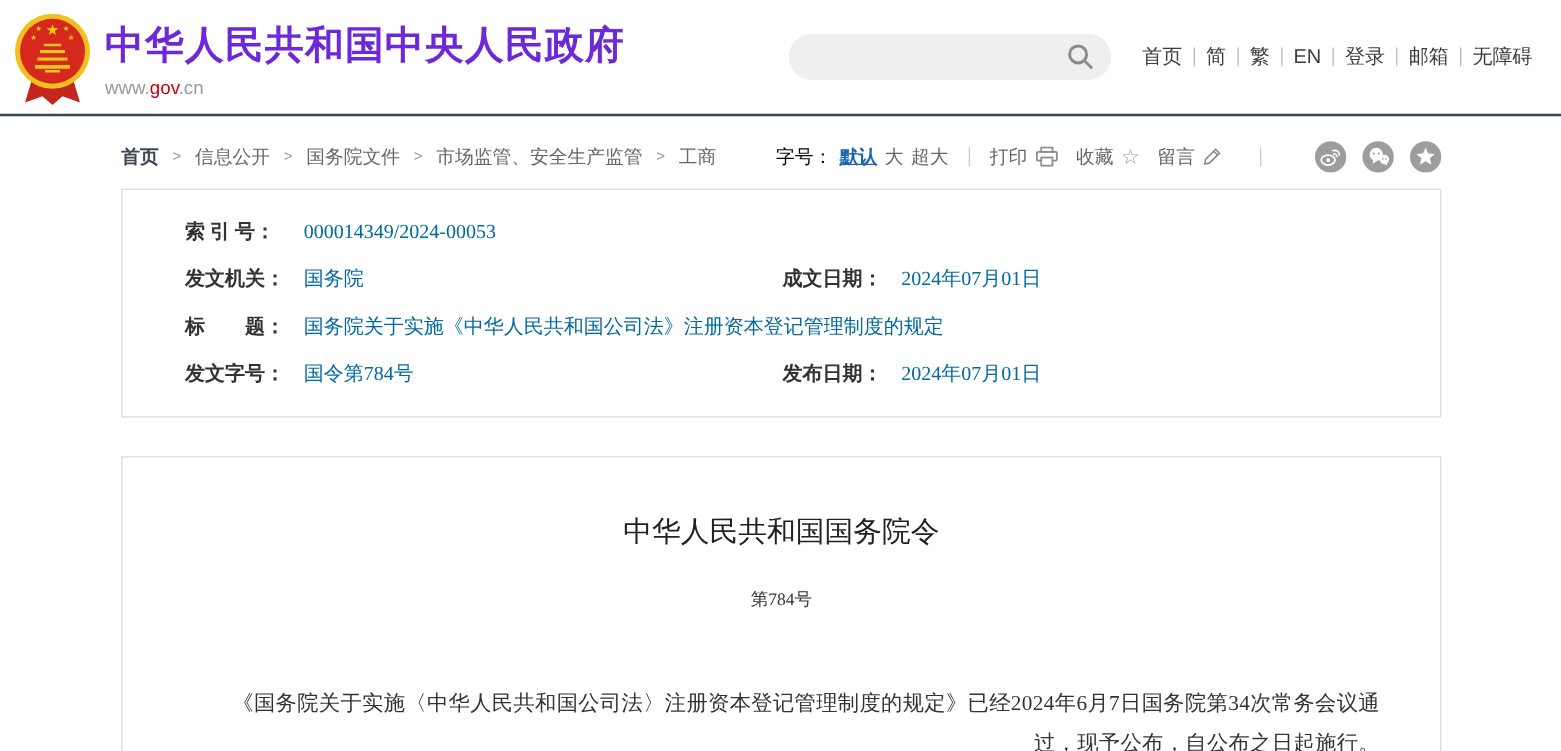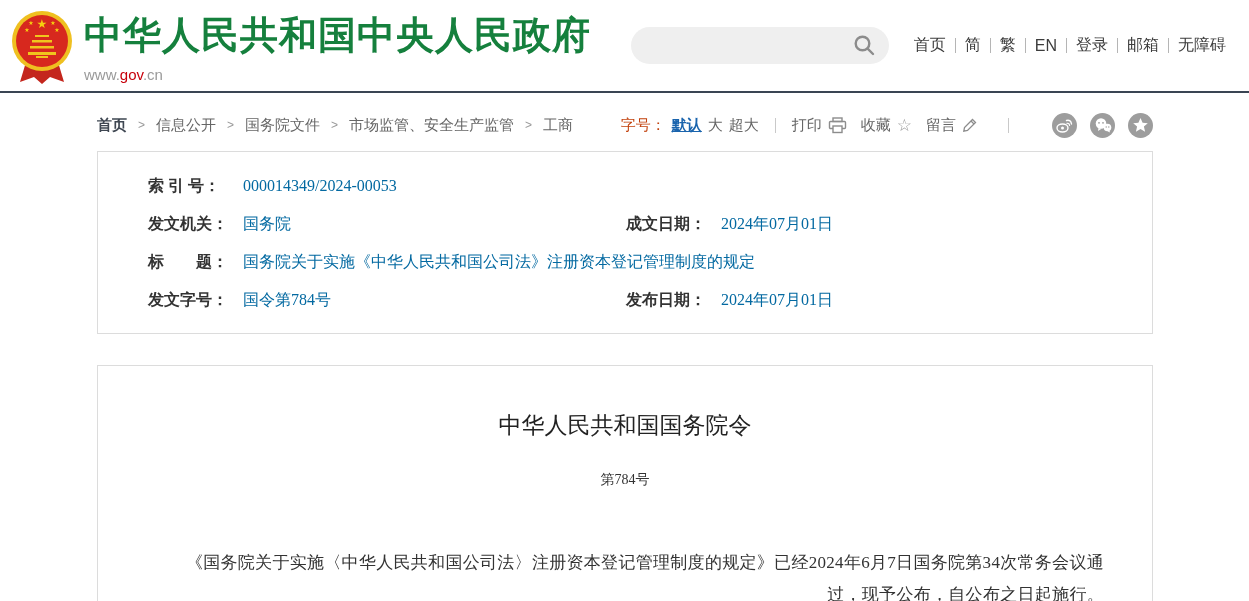--- a/index.html
+++ b/index.html
@@ -5,42 +5,42 @@
   * { margin:0; padding:0; box-sizing:border-box; }
   html,body { width:1249px; height:601px; overflow:hidden; background:#fff;
               font-family:"Liberation Sans","DejaVu Sans",sans-serif; }
   a { text-decoration:none; color:inherit; cursor:pointer; }
 
   
   .site-header { height:91px; display:flex; align-items:center; padding-left:10px; }
   .logo-group { display:flex; align-items:center; }
   .emblem { width:64px; height:78px; margin-top:2px; }
   .title-block { margin-left:10px; padding-top:2px; }
-  .site-title { font-size:38px; font-weight:bold; color:#15803d; letter-spacing:1px; }
+  .site-title { font-size:31px; font-weight:bold; color:#6d28d9; letter-spacing:1px; }
   .site-url { font-size:15px; color:#9a9a9a; margin-top:5px; }
   .site-url .gov { color:#c7000b; }
   .header-right { margin-left:auto; display:flex; align-items:center; }
   .search-box { width:258px; height:37px; background:#efefef; border-radius:19px;
                 display:flex; align-items:center; padding:0 13px 0 16px; }
   .search-input { flex:1; border:none; background:transparent; outline:none; font-size:15px; height:30px; }
   .search-btn { border:none; background:transparent; cursor:pointer; display:flex; align-items:center; }
   .top-nav { display:flex; align-items:center; margin:0 14px 0 16px; font-size:16px; color:#3c3c3c; }
   .top-nav a { padding:0 9px; }
   .nav-bar { width:1px; height:15px; background:#b5b5b5; }
 
   .header-divider { height:2px; background:#3a4553; }
 
   
   .crumb-row { width:1056px; margin:17px 96px 0 97px; display:flex;
                justify-content:space-between; align-items:center; height:30px; }
   .breadcrumb { display:flex; align-items:center; font-size:15px; color:#666; }
   .breadcrumb .home { font-weight:bold; color:#3f4752; }
   .bc-sep { color:#999; font-size:12px; margin:0 11px; }
   .toolbar { display:flex; align-items:center; font-size:15px; color:#666; }
-  .fs-label { color:#c2410c; }
+  .fs-label { color:#000000; }
   .fs-opt { margin-left:6px; color:#666; }
   .fs-default { color:#1a64ad; font-weight:bold; text-decoration:underline; }
   .vline { width:1px; height:15px; background:#c9c9c9; margin:0 16px; }
   .tb-item { display:flex; align-items:center; margin-right:14px; color:#666; }
   .tb-item .lbl { margin-right:6px; }
   .star-glyph { font-size:17px; color:#9a9a9a; line-height:1; }
   .share-group { display:flex; align-items:center; margin-left:14px; }
   .share-circle { width:25px; height:25px; border-radius:50%; background:#9d9d9d;
                   display:flex; align-items:center; justify-content:center; margin-left:13px; cursor:pointer; }
 

